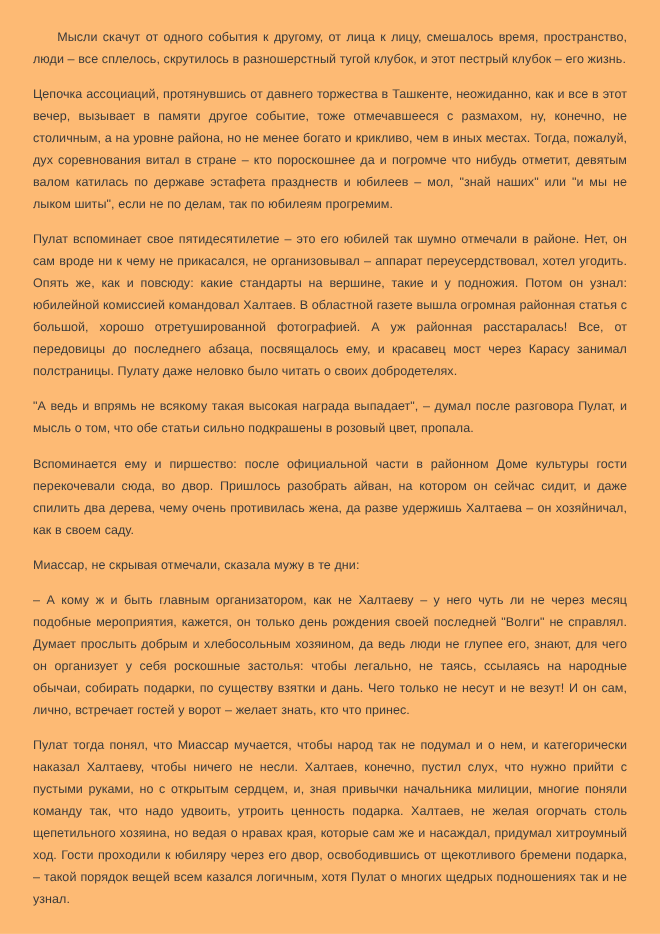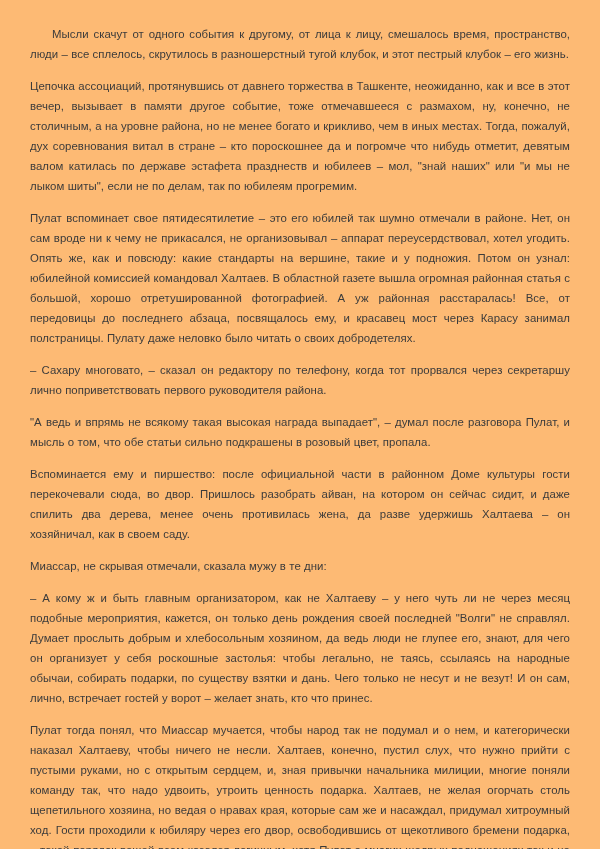--- a/index.html
+++ b/index.html
@@ -45,21 +45,20 @@
 </style>
 </head>
 <body>
 
 <div id="page">
   <div class="doc-body">
 
     <p class="para indent">Мысли скачут от одного события к другому, от лица к лицу, смешалось время, пространство, люди – все сплелось, скрутилось в разношерстный тугой клубок, и этот пестрый клубок – его жизнь.</p>
     <p class="para">Цепочка ассоциаций, протянувшись от давнего торжества в Ташкенте, неожиданно, как и все в этот вечер, вызывает в памяти другое событие, тоже отмечавшееся с размахом, ну, конечно, не столичным, а на уровне района, но не менее богато и крикливо, чем в иных местах. Тогда, пожалуй, дух соревнования витал в стране – кто пороскошнее да и погромче что нибудь отметит, девятым валом катилась по державе эстафета празднеств и юбилеев – мол, "знай наших" или "и мы не лыком шиты", если не по делам, так по юбилеям прогремим.</p>
     <p class="para">Пулат вспоминает свое пятидесятилетие – это его юбилей так шумно отмечали в районе. Нет, он сам вроде ни к чему не прикасался, не организовывал – аппарат переусердствовал, хотел угодить. Опять же, как и повсюду: какие стандарты на вершине, такие и у подножия. Потом он узнал: юбилейной комиссией командовал Халтаев. В областной газете вышла огромная районная статья с большой, хорошо отретушированной фотографией. А уж районная расстаралась! Все, от передовицы до последнего абзаца, посвящалось ему, и красавец мост через Карасу занимал полстраницы. Пулату даже неловко было читать о своих добродетелях.</p>
-    <p class="para">– Сахару многовато, – сказал он редактору по телефону, когда тот прорвался через секретаршу лично поприветствовать первого руководителя района.</p>
     <p class="para">"А ведь и впрямь не всякому такая высокая награда выпадает", – думал после разговора Пулат, и мысль о том, что обе статьи сильно подкрашены в розовый цвет, пропала.</p>
-    <p class="para">Вспоминается ему и пиршество: после официальной части в районном Доме культуры гости перекочевали сюда, во двор. Пришлось разобрать айван, на котором он сейчас сидит, и даже спилить два дерева, менее очень противилась жена, да разве удержишь Халтаева – он хозяйничал, как в своем саду.</p>
+    <p class="para">Вспоминается ему и пиршество: после официальной части в районном Доме культуры гости перекочевали сюда, во двор. Пришлось разобрать айван, на котором он сейчас сидит, и даже спилить два дерева, чему очень противилась жена, да разве удержишь Халтаева – он хозяйничал, как в своем саду.</p>
     <p class="para">Миассар, не скрывая отмечали, сказала мужу в те дни:</p>
     <p class="para">– А кому ж и быть главным организатором, как не Халтаеву – у него чуть ли не через месяц подобные мероприятия, кажется, он только день рождения своей последней "Волги" не справлял. Думает прослыть добрым и хлебосольным хозяином, да ведь люди не глупее его, знают, для чего он организует у себя роскошные застолья: чтобы легально, не таясь, ссылаясь на народные обычаи, собирать подарки, по существу взятки и дань. Чего только не несут и не везут! И он сам, лично, встречает гостей у ворот – желает знать, кто что принес.</p>
     <p class="para">Пулат тогда понял, что Миассар мучается, чтобы народ так не подумал и о нем, и категорически наказал Халтаеву, чтобы ничего не несли. Халтаев, конечно, пустил слух, что нужно прийти с пустыми руками, но с открытым сердцем, и, зная привычки начальника милиции, многие поняли команду так, что надо удвоить, утроить ценность подарка. Халтаев, не желая огорчать столь щепетильного хозяина, но ведая о нравах края, которые сам же и насаждал, придумал хитроумный ход. Гости проходили к юбиляру через его двор, освободившись от щекотливого бремени подарка, – такой порядок вещей всем казался логичным, хотя Пулат о многих щедрых подношениях так и не узнал.</p>
 
   </div>
 </div>
 
 </body></html>

